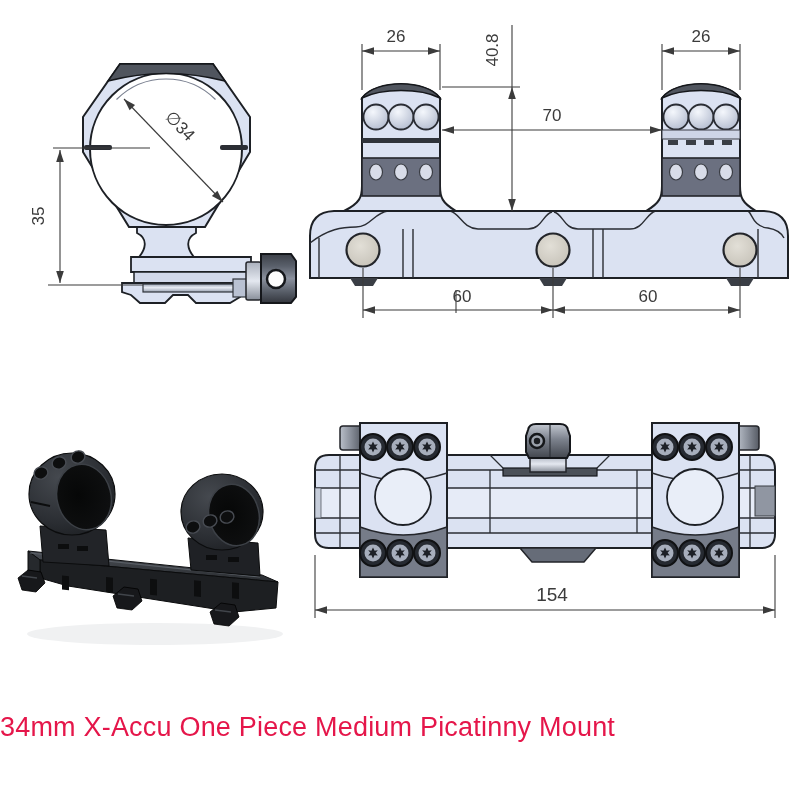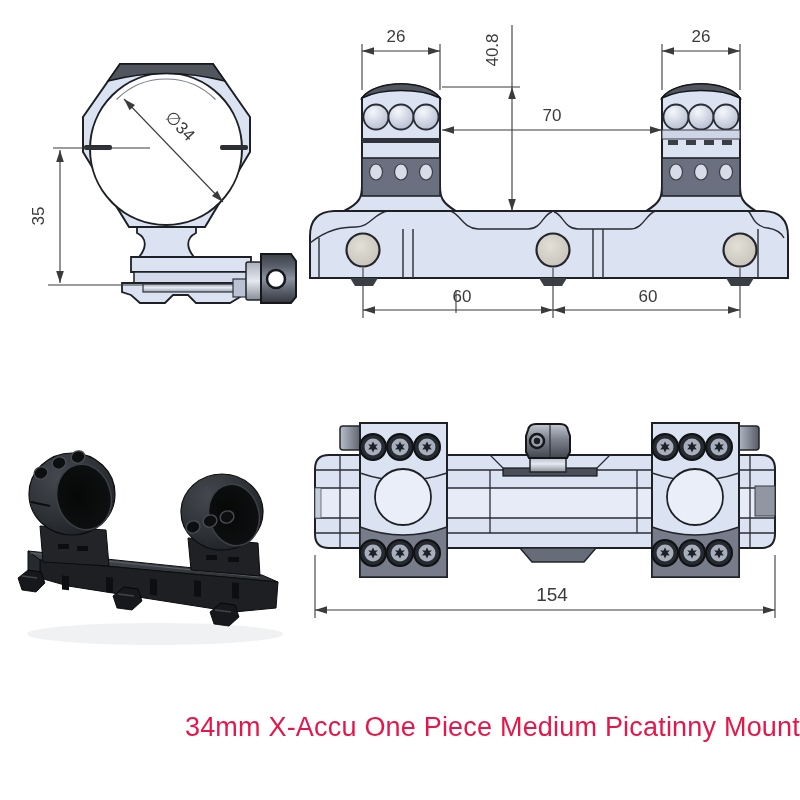--- a/index.html
+++ b/index.html
@@ -1,21 +1,21 @@
 <!DOCTYPE html>
 <html><head>
 <meta charset="utf-8">
 <style>
   html,body{margin:0;padding:0;background:#fff;}
   .canvas{position:relative;width:800px;height:800px;background:#ffffff;overflow:hidden;
           font-family:"Liberation Sans", sans-serif;}
   .view{position:absolute;}
   .dim{font-family:"Liberation Sans", sans-serif;font-size:17px;fill:#3b3b3b;}
   .dim-big{font-family:"Liberation Sans", sans-serif;font-size:19px;fill:#3b3b3b;}
-  .title{position:absolute;top:712px;left:0;width:800px;text-align:right;
+  .title{position:absolute;top:712px;left:0;width:800px;text-align:left;
          font-size:27px;font-weight:400;color:#e5164a;letter-spacing:0.2px;}
   svg text{user-select:none;}
 </style>
 </head>
 <body>
 
 <div class="canvas">
 
   <svg class="view" style="left:0;top:0" width="300" height="330" viewBox="0 0 300 330">
     <defs>

